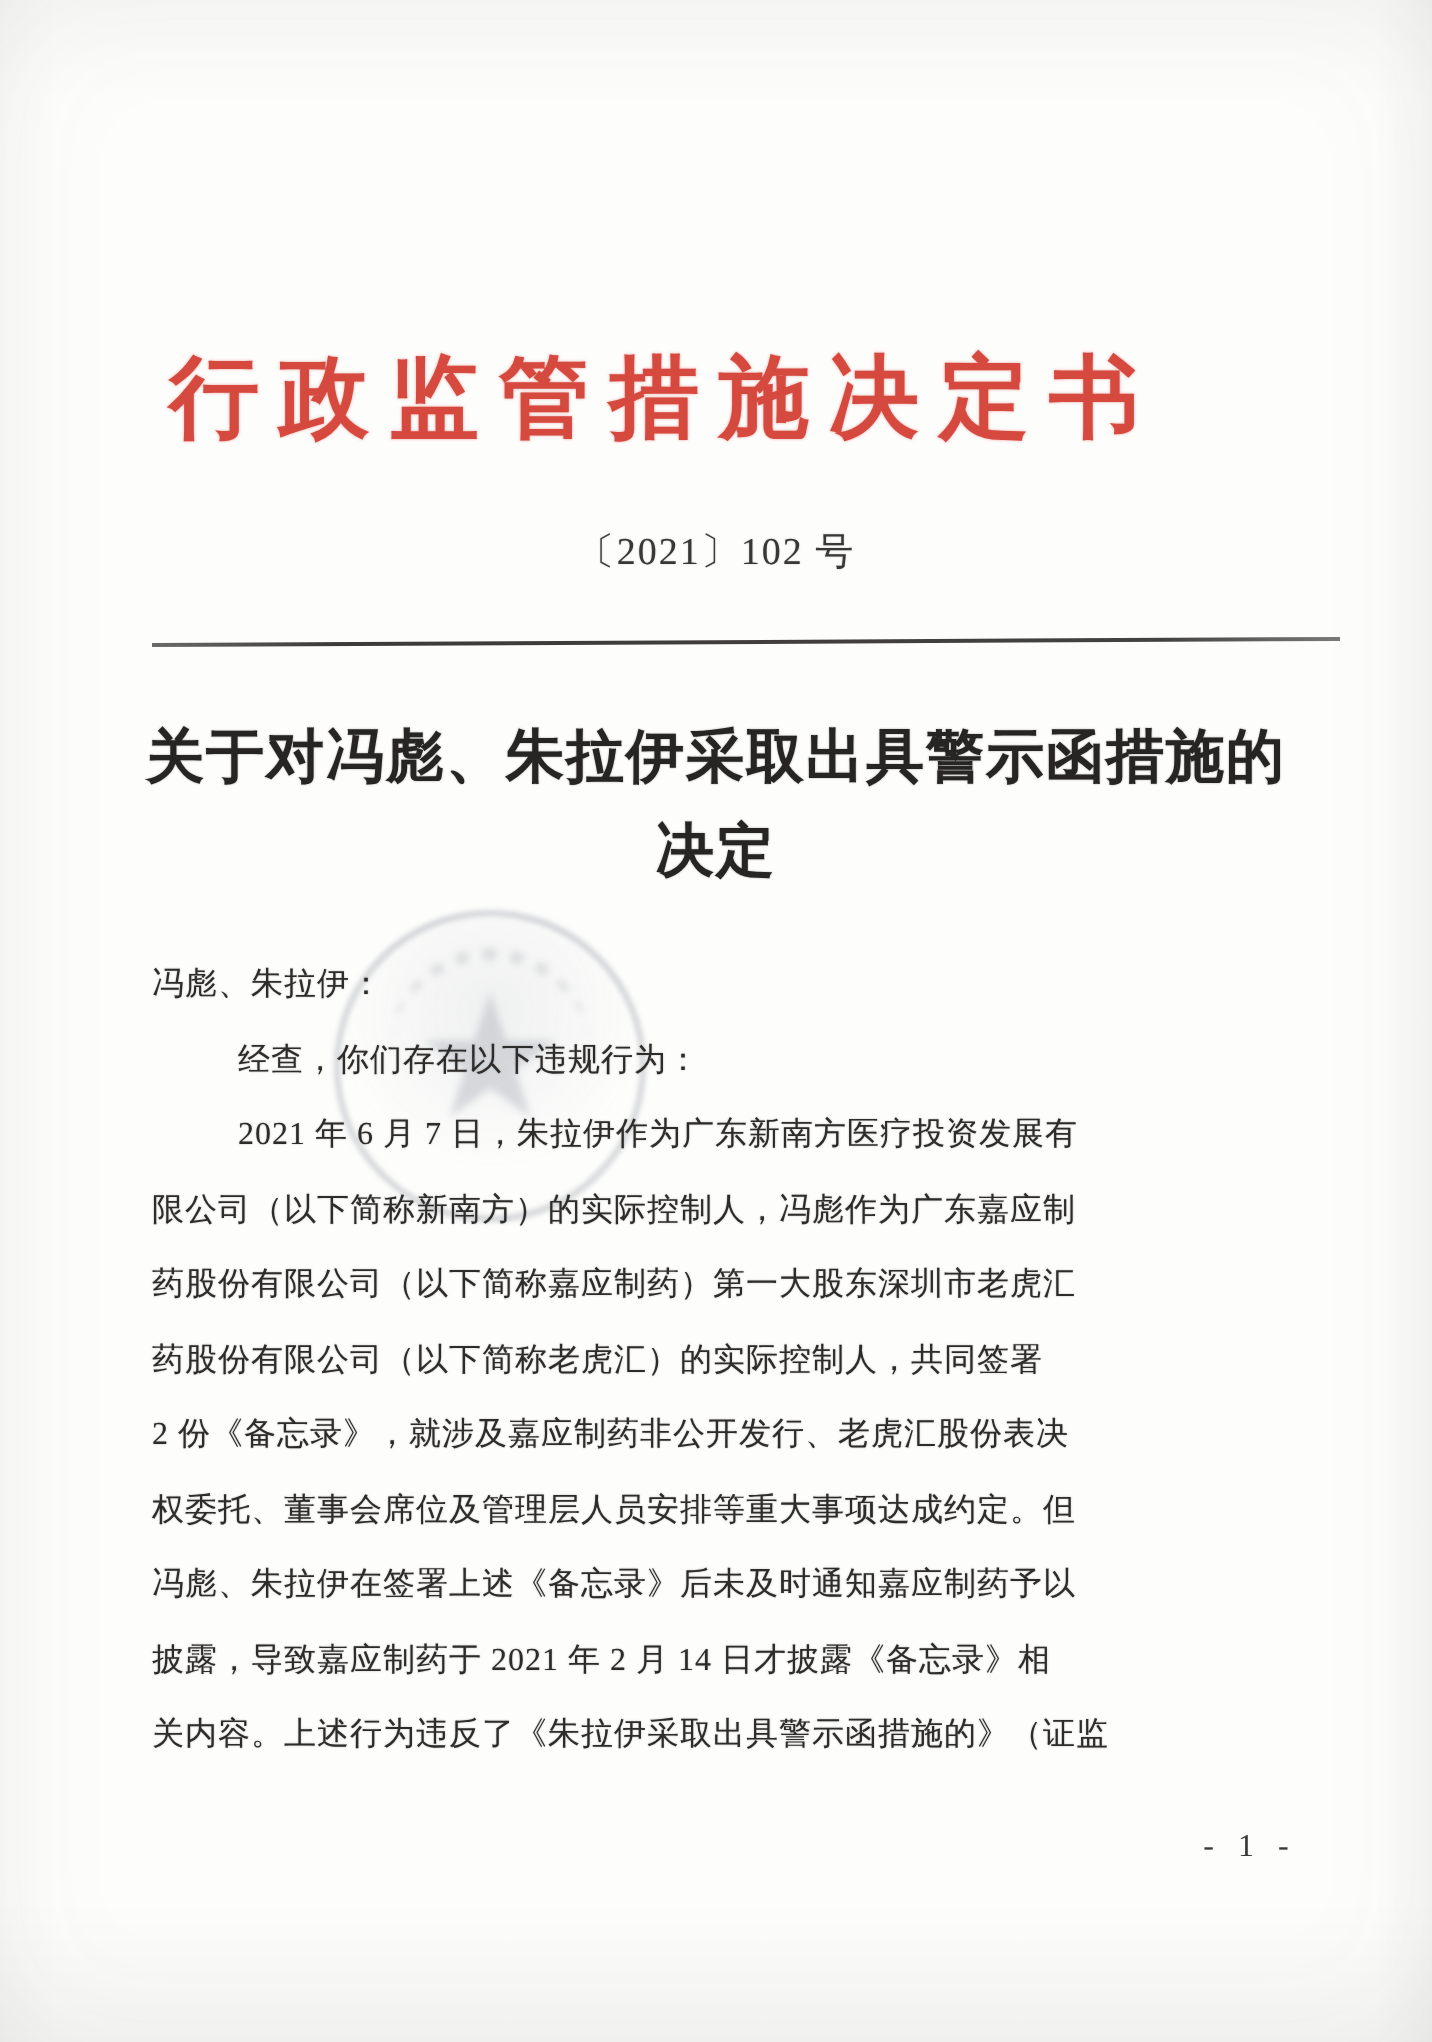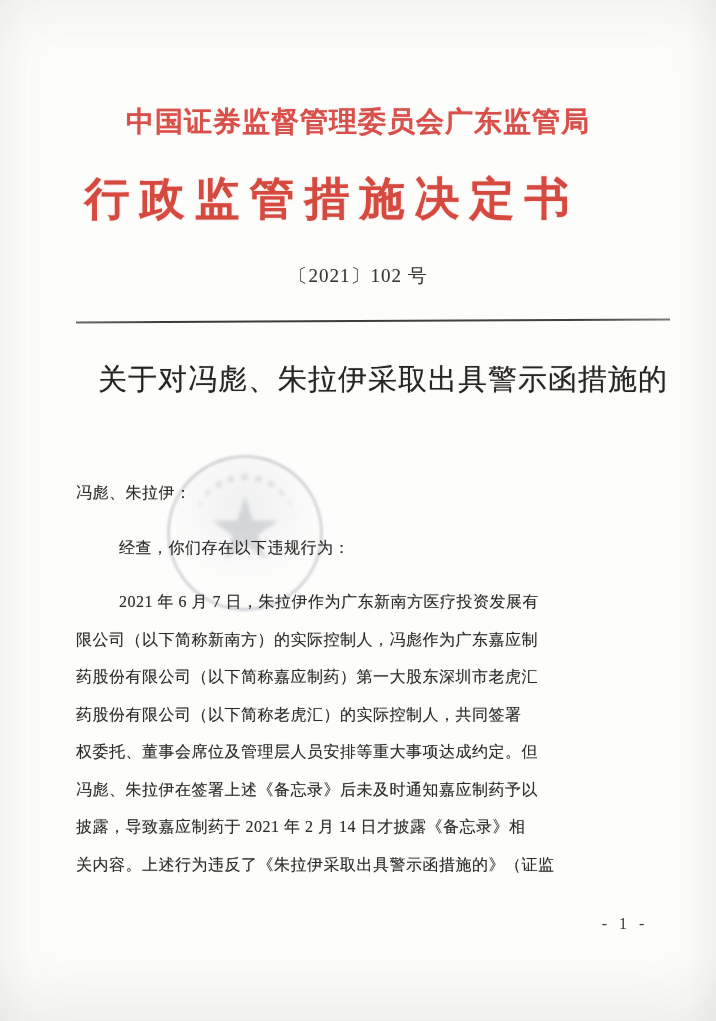--- a/index.html
+++ b/index.html
@@ -75,23 +75,23 @@
     background: linear-gradient(90deg, #6a6a6a, #3d3b39 15%, #44423f 85%, #7a7a7a);
     transform: rotate(-0.3deg);
   }
 
   
   .doc-title {
     position: absolute;
     top: 356px;
     left: 48px;
     width: 620px;
-    text-align: right;
+    text-align: center;
     font-size: 29px;
-    font-weight: normal;
+    font-weight: bold;
     letter-spacing: 1px;
     line-height: 47px;
     color: #272523;
     text-shadow: 0 0 1px rgba(40,38,36,0.45);
     z-index: 2;
   }
 
   
   .seal {
     position: absolute;
@@ -133,64 +133,65 @@
     left: 76px;
     width: 598px;
     font-size: 16px;
     letter-spacing: 0.5px;
     line-height: 37.5px;
     color: #2e2c2b;
     text-shadow: 0 0 0.9px rgba(55,52,50,0.4);
     z-index: 2;
   }
   .body-block .line { white-space: nowrap; }
-  .body-block .indent { text-indent: 43px; margin-top: 17px; }
+  .body-block .indent { text-indent: 43px; }
 
   
   .page-number {
     position: absolute;
     top: 915px;
     left: 575px;
     width: 100px;
     text-align: center;
     font-size: 16px;
     letter-spacing: 4px;
     color: #3c3a38;
     white-space: nowrap;
   }
 </style>
 </head>
 <body>
 
 <div class="page">
 
-  <div class="authority">中国证券监督管理委员会广东监管局</div>
 
   <div class="doc-type">行政监管措施决定书</div>
 
   <div class="doc-number">〔2021〕102 号</div>
 
   <div class="divider"></div>
 
   <div class="doc-title">
     <div>关于对冯彪、朱拉伊采取出具警示函措施的</div>
+    <div>决定</div>
   </div>
 
   <div class="seal">
     <span class="arc-marks"></span>
     <span class="star">★</span>
   </div>
 
   <div class="body-block">
     <div class="line">冯彪、朱拉伊：</div>
     <div class="line indent">经查，你们存在以下违规行为：</div>
     <div class="line indent">2021 年 6 月 7 日，朱拉伊作为广东新南方医疗投资发展有</div>
     <div class="line">限公司（以下简称新南方）的实际控制人，冯彪作为广东嘉应制</div>
     <div class="line">药股份有限公司（以下简称嘉应制药）第一大股东深圳市老虎汇</div>
     <div class="line">药股份有限公司（以下简称老虎汇）的实际控制人，共同签署</div>
+    <div class="line">2 份《备忘录》，就涉及嘉应制药非公开发行、老虎汇股份表决</div>
     <div class="line">权委托、董事会席位及管理层人员安排等重大事项达成约定。但</div>
     <div class="line">冯彪、朱拉伊在签署上述《备忘录》后未及时通知嘉应制药予以</div>
     <div class="line">披露，导致嘉应制药于 2021 年 2 月 14 日才披露《备忘录》相</div>
     <div class="line">关内容。上述行为违反了《朱拉伊采取出具警示函措施的》（证监</div>
   </div>
 
   <div class="page-number">- 1 -</div>
 
 </div>
 

